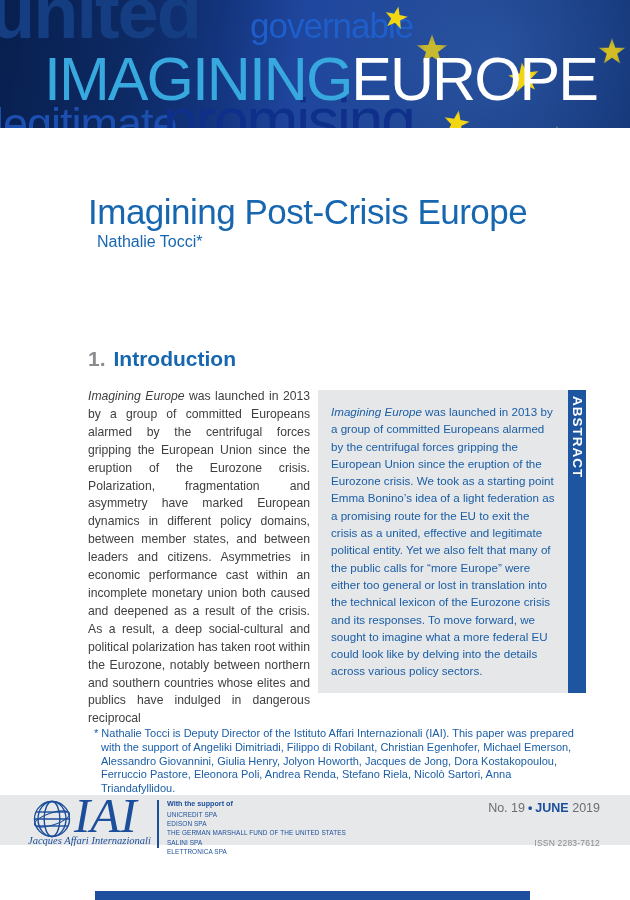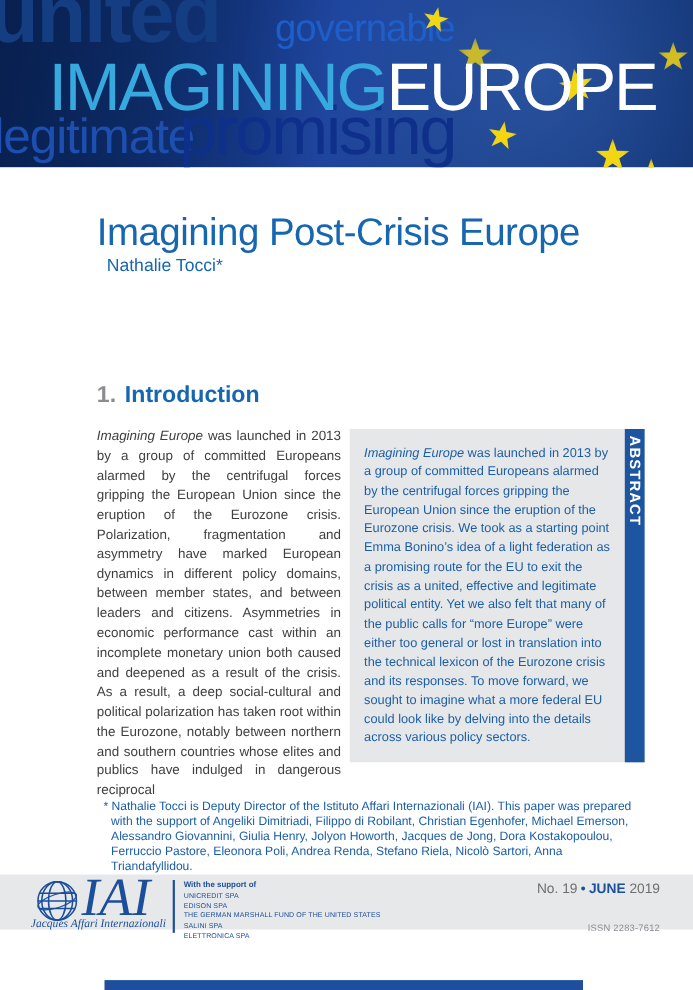--- a/index.html
+++ b/index.html
@@ -1,20 +1,20 @@
 <!DOCTYPE html>
 <html><head>
 <meta charset="utf-8">
 <style>
   html,body{margin:0;padding:0;background:#9b9b9b;}
   .page{position:relative;width:630px;height:900px;background:#ffffff;overflow:hidden;
         font-family:"Liberation Sans",sans-serif;margin:0 auto;}
 
   
-  .banner{position:absolute;left:0;top:0;width:630px;height:152px;overflow:hidden;
+  .banner{position:absolute;left:0;top:0;width:630px;height:128px;overflow:hidden;
           background:linear-gradient(100deg,#081f4e 0%,#0d2a64 22%,#1a3f97 48%,#123579 72%,#0b2a66 100%);}
   .banner-glow{position:absolute;left:0;top:0;width:100%;height:100%;
           background:radial-gradient(circle at 78% 45%, rgba(70,120,210,.45), rgba(70,120,210,0) 55%);}
   .bw{position:absolute;white-space:nowrap;font-weight:bold;letter-spacing:-2px;}
   .bw-united{left:-10px;top:-30px;font-size:74px;color:#153d82;}
   .bw-governable{left:250px;top:6px;font-size:35px;color:#1e61cf;font-weight:normal;letter-spacing:-1px;opacity:.92;}
   .bw-legitimate{left:-6px;top:98px;font-size:45px;color:#1c4fb0;font-weight:normal;letter-spacing:-1px;}
   .bw-effective{left:163px;top:84px;font-size:62px;color:#0e2f8a;font-weight:normal;letter-spacing:-2px;}
   .banner-headline{position:absolute;left:44px;top:44px;white-space:nowrap;
           font-size:61px;font-weight:300;letter-spacing:-2px;z-index:5;}

